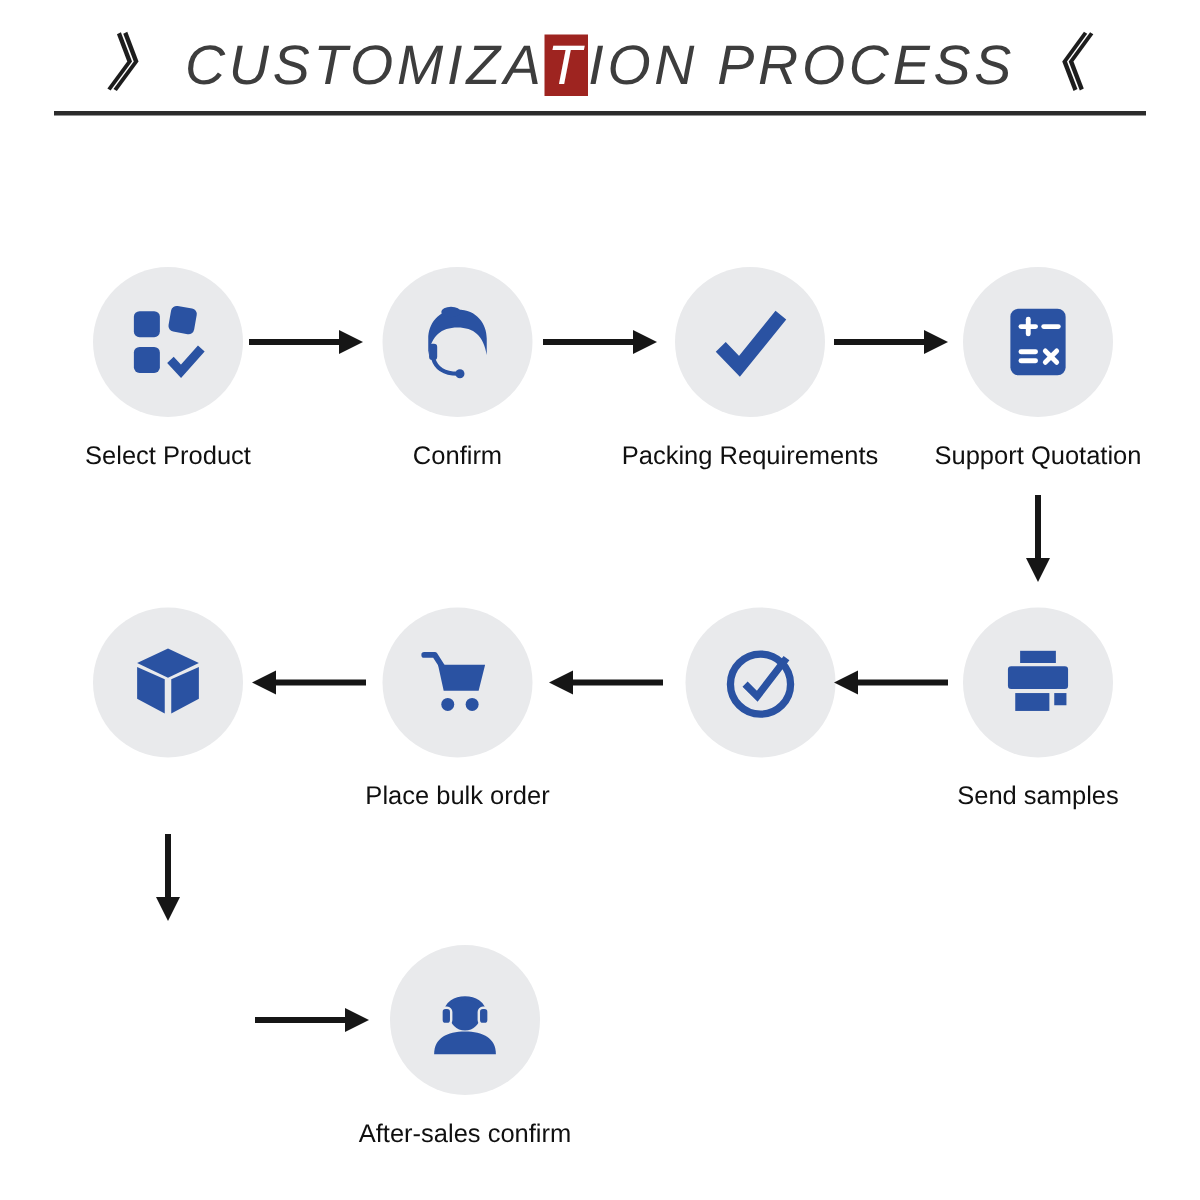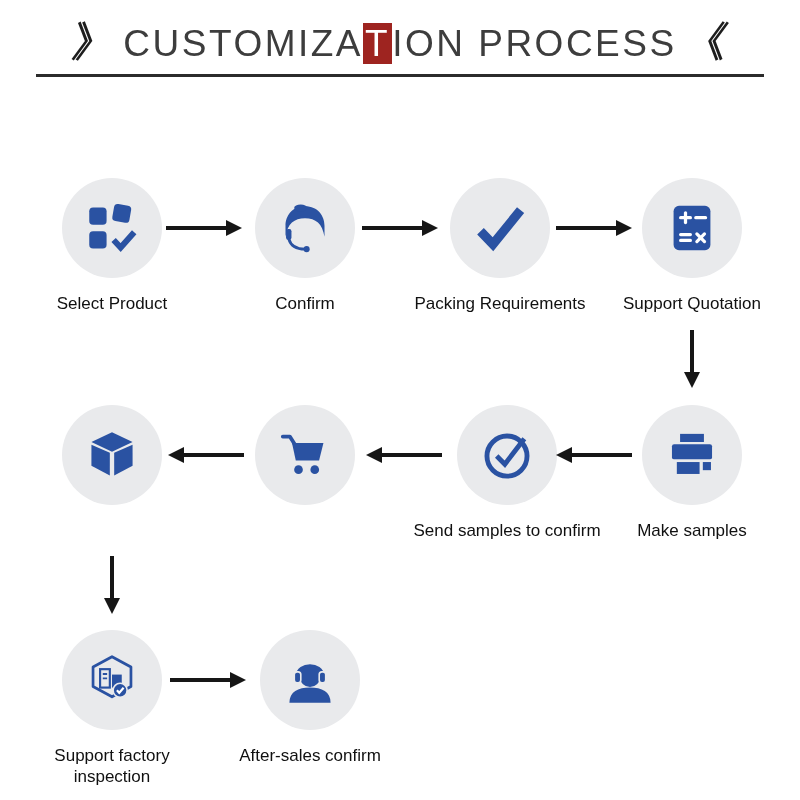--- a/index.html
+++ b/index.html
@@ -5,21 +5,21 @@
   html,body{margin:0;padding:0;background:#fff;}
   .canvas{
     position:relative;width:800px;height:800px;background:#ffffff;
     font-family:"Liberation Sans", sans-serif;overflow:hidden;
   }
   
   .title-row{
     position:absolute;top:16px;left:0;width:100%;
     text-align:center;white-space:nowrap;color:#3d3d3d;
   }
-  .title-text{font-size:37px;letter-spacing:2.5px;font-weight:500;vertical-align:middle;}
+  .title-text{font-size:37px;letter-spacing:2.5px;font-weight:500;vertical-align:middle;font-style:italic;}
   .chev{
     display:inline-block;font-size:42px;font-weight:700;color:#1d1d1d;
     transform:skewX(-10deg);position:relative;top:-2px;vertical-align:middle;
   }
   .chev.left{margin-right:8px;}
   .chev.right{margin-left:8px;}
   .hl{background:#9e2420;color:#ffffff;padding:0 2px;}
   .rule{position:absolute;top:74px;left:36px;width:728px;height:3px;background:#2b2b2b;}
 
   
@@ -119,42 +119,42 @@
 
   <div class="step" style="left:592px;top:405px;">
     <div class="circle">
       <svg width="52" height="52" viewBox="0 0 48 48" aria-label="printer-icon">
         <rect x="13" y="4.5" width="22" height="7.5" fill="#2a52a2"></rect>
         <rect x="5.5" y="14" width="37" height="14" rx="2" fill="#2a52a2"></rect>
         <rect x="10" y="30.5" width="21" height="11" fill="#2a52a2"></rect>
         <rect x="34" y="30.5" width="7.5" height="7.5" fill="#2a52a2"></rect>
       </svg>
     </div>
-    <div class="step-label">Make samples</div>
+    <div class="step-label">Send samples</div>
   </div>
 
   <div class="step" style="left:407px;top:405px;">
     <div class="circle">
       <svg width="52" height="52" viewBox="0 0 48 48" aria-label="circle-check-icon">
         <circle cx="24" cy="25" r="18.5" fill="none" stroke="#2a52a2" stroke-width="4.5"></circle>
         <path d="M14.5 25 L22 32.5 L40 9" fill="none" stroke="#2a52a2" stroke-width="4.5"></path>
       </svg>
     </div>
-    <div class="step-label">Send samples to confirm</div>
   </div>
 
   <div class="step" style="left:205px;top:405px;">
     <div class="circle">
       <svg width="52" height="52" viewBox="0 0 48 48" aria-label="shopping-cart-icon">
         <path d="M3.5 7 H10 L14.5 14" fill="none" stroke="#2a52a2" stroke-width="3.5" stroke-linejoin="round" stroke-linecap="round"></path>
         <polygon points="12,13 41,13 37,29 15.5,29" fill="#2a52a2"></polygon>
         <circle cx="18" cy="37.5" r="4" fill="#2a52a2"></circle>
         <circle cx="33" cy="37.5" r="4" fill="#2a52a2"></circle>
       </svg>
     </div>
+    <div class="step-label">Place bulk order</div>
   </div>
 
   <div class="step" style="left:12px;top:405px;">
     <div class="circle">
       <svg width="52" height="52" viewBox="0 0 48 48" aria-label="package-box-icon">
         <polygon points="24,3 43,12 24,21 5,12" fill="#2a52a2"></polygon>
         <polygon points="5,14.5 22,22 22,43 5,34" fill="#2a52a2"></polygon>
         <polygon points="26,22 43,14.5 43,34 26,43" fill="#2a52a2"></polygon>
       </svg>
     </div>
@@ -171,33 +171,20 @@
   <svg class="arrow" style="left:168px;top:443px;" width="76" height="24">
     <line x1="14" y1="12" x2="76" y2="12" stroke="#161616" stroke-width="4"></line>
     <polygon points="16,4 0,12 16,20" fill="#161616"></polygon>
   </svg>
 
   <svg class="arrow" style="left:100px;top:556px;" width="24" height="58">
     <line x1="12" y1="0" x2="12" y2="44" stroke="#161616" stroke-width="4"></line>
     <polygon points="4,42 12,58 20,42" fill="#161616"></polygon>
   </svg>
 
-  <div class="step step--narrow" style="left:37px;top:630px;">
-    <div class="circle">
-      <svg width="52" height="52" viewBox="0 0 48 48" aria-label="factory-inspection-icon">
-        <polygon points="24,2.5 41.5,12 41.5,30 24,39.5 6.5,30 6.5,12" fill="none" stroke="#2a52a2" stroke-width="2.5" stroke-linejoin="round"></polygon>
-        <rect x="13" y="14" width="9" height="17" fill="none" stroke="#2a52a2" stroke-width="2"></rect>
-        <path d="M15.5 18.5 h4 M15.5 22.5 h4" stroke="#2a52a2" stroke-width="1.8"></path>
-        <rect x="24" y="19" width="9" height="12" fill="#2a52a2"></rect>
-        <circle cx="31.5" cy="33.5" r="6.5" fill="#2a52a2" stroke="#e9eaec" stroke-width="1.5"></circle>
-        <path d="M28.5 33.5 l2.2 2.3 l4 -4.6" fill="none" stroke="#ffffff" stroke-width="2"></path>
-      </svg>
-    </div>
-    <div class="step-label">Support factory inspection</div>
-  </div>
 
   <div class="step" style="left:210px;top:630px;">
     <div class="circle">
       <svg width="52" height="52" viewBox="0 0 48 48" aria-label="headset-support-icon">
         <path d="M13 20 C13 8.5 35 8.5 35 20" fill="none" stroke="#2a52a2" stroke-width="4"></path>
         <circle cx="24" cy="21" r="9.5" fill="#2a52a2"></circle>
         <path d="M5 45 C5 35 13 31 24 31 C35 31 43 35 43 45 Z" fill="#2a52a2"></path>
         <rect x="9.5" y="16.5" width="6" height="10" rx="2.5" fill="#2a52a2" stroke="#e9eaec" stroke-width="1.5"></rect>
         <rect x="32.5" y="16.5" width="6" height="10" rx="2.5" fill="#2a52a2" stroke="#e9eaec" stroke-width="1.5"></rect>
       </svg>

